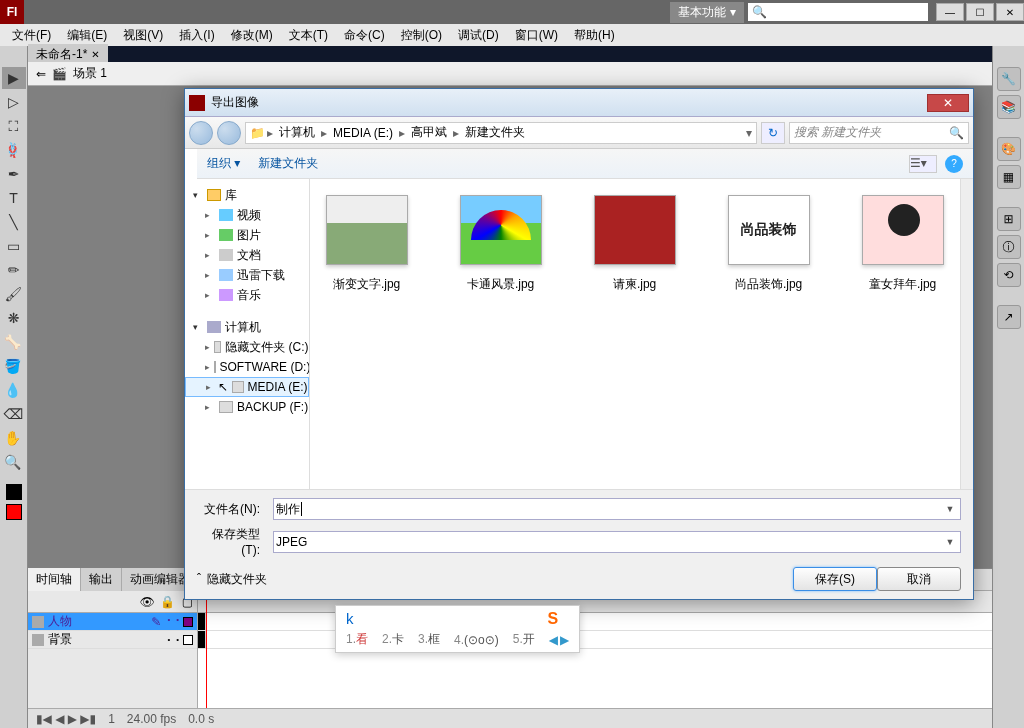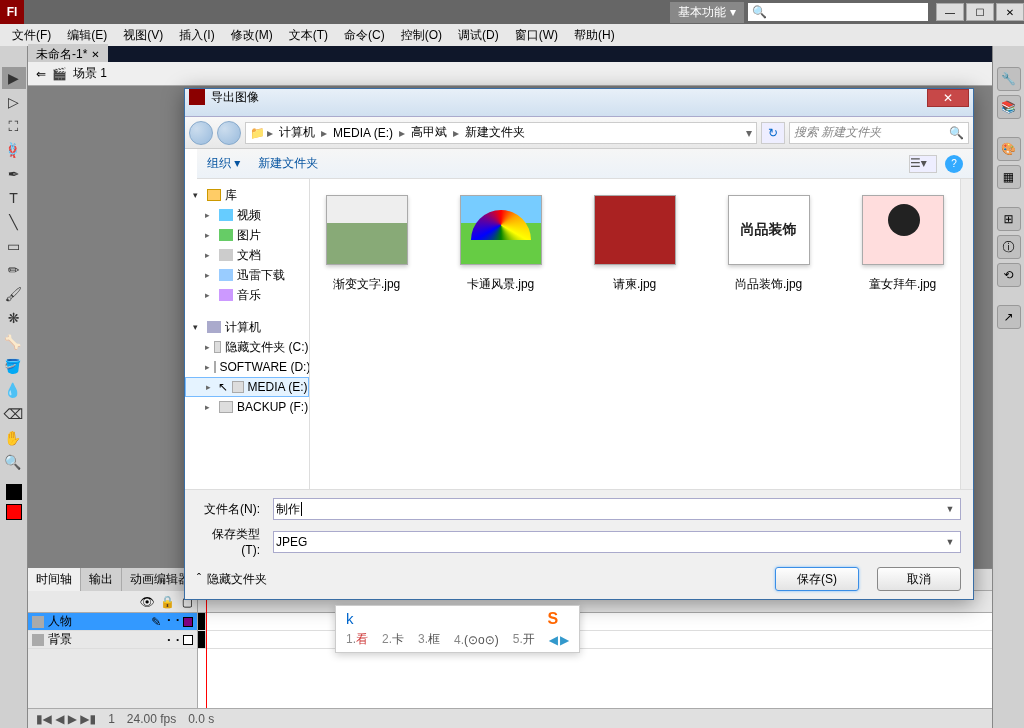--- a/index.html
+++ b/index.html
@@ -30,38 +30,38 @@
 .scene-ico { color: #0066cc; }
 .canvas-zone { flex: 1; background: #808080; position: relative; }
 .bottom-panel { height: 160px; background: #e0e0e0; border-top: 1px solid #888; display: flex; flex-direction: column; }
 .panel-tabs { height: 22px; display: flex; align-items: center; border-bottom: 1px solid #aaa; }
 .ptab { padding: 3px 8px; background: #d0d0d0; border-right: 1px solid #aaa; }
 .ptab.act { background: #f0f0f0; }
 .timeline-body { flex: 1; display: flex; }
 .layer-col { width: 170px; background: #e8e8e8; border-right: 1px solid #aaa; }
 .layer-hdr { height: 22px; border-bottom: 1px solid #aaa; display: flex; justify-content: flex-end; align-items: center; padding: 0 4px; gap: 6px; }
 .layer-row { height: 18px; display: flex; align-items: center; padding: 0 4px; gap: 4px; border-bottom: 1px solid #ddd; }
-.layer-row.sel { background: #3399ff; color: #000000; }
+.layer-row.sel { background: #3399ff; color: #4c1d95; }
 .lyr-ico { width: 12px; height: 12px; background: #aaa; }
 .lyr-name { flex: 1; }
 .lyr-dots { display:flex; gap: 6px; }
 .dot { font-size: 8px; }
 .lsq { width: 10px; height: 10px; border: 1px solid #000; }
 .frame-col { flex: 1; background: #fff; position: relative; }
 .frame-ruler { height: 22px; background: #e8e8e8; border-bottom: 1px solid #aaa; }
 .frame-row { height: 18px; border-bottom: 1px solid #ddd; display:flex; }
 .fcell0 { width: 8px; height: 100%; background: #000; border-right: 1px solid #ccc; }
 .playhead { position: absolute; top: 0; left: 8px; width: 1px; height: 100%; background: red; }
 .tl-status { height: 20px; background: #e0e0e0; border-top: 1px solid #aaa; display: flex; align-items: center; padding: 0 8px; gap: 12px; font-size: 11px; color: #555; }
 .right-panels { width: 32px; background: #d0d0d0; border-left: 1px solid #888; display: flex; flex-direction: column; padding-top: 20px; gap: 2px; }
 .rp { width: 24px; height: 24px; margin: 1px auto; background: #c0c0c0; border: 1px solid #999; display: flex; align-items: center; justify-content: center; border-radius: 3px; }
 
 
 .dialog { position: absolute; left: 184px; top: 88px; width: 790px; height: 512px; background: #fff; border: 1px solid #3a6ea5; box-shadow: 0 4px 20px rgba(0,0,0,0.4); display: flex; flex-direction: column; }
-.dlg-title { height: 28px; background: linear-gradient(#e8f0f8, #d0e0f0); display: flex; padding: 0 4px; border-bottom: 1px solid #aac; }
+.dlg-title { height: 28px; background: linear-gradient(#e8f0f8, #d0e0f0); display: flex; align-items: center; padding: 0 4px; border-bottom: 1px solid #aac; }
 .dlg-ico { width: 16px; height: 16px; background: #8b0000; margin-right: 6px; }
 .dlg-ttl { flex: 1; }
 .dlg-close { width: 42px; height: 18px; background: #c74848; color: #fff; display: flex; align-items: center; justify-content: center; border: 1px solid #a03030; }
 .dlg-nav { height: 32px; background: linear-gradient(#f8f8f8,#e8e8e8); display: flex; align-items: center; padding: 0 4px; gap: 4px; border-bottom: 1px solid #ccc; }
 .navbtn { width: 24px; height: 24px; border-radius: 50%; background: radial-gradient(circle at 30% 30%, #cde, #9bd); border: 1px solid #8ac; }
 .breadcrumb { flex: 1; height: 22px; border: 1px solid #ccc; background: #fff; display: flex; align-items: center; padding: 0 4px; gap: 2px; }
 .bc-item { padding: 0 4px; }
 .bc-sep { color: #666; }
 .refresh-btn { width: 24px; height: 22px; border: 1px solid #ccc; background: #eef; display: flex; align-items: center; justify-content: center; color: #06c; }
 .searchbox { width: 180px; height: 22px; border: 1px solid #ccc; background: #fff; display: flex; align-items: center; padding: 0 4px; color: #888; font-style: italic; }
@@ -106,21 +106,21 @@
 .dd-arrow { position: absolute; right: 2px; top: 2px; width: 16px; height: 16px; display:flex;align-items:center;justify-content:center;font-size:9px;color:#555; }
 .ime-pop { position: absolute; left: 335px; top: 605px; background: #fff; border: 1px solid #ccc; box-shadow: 0 2px 8px rgba(0,0,0,0.2); padding: 2px 6px; display: flex; flex-direction: column; z-index: 100; }
 .ime-top { display:flex; align-items:center; }
 .ime-input { color: #06c; font-size: 15px; padding: 2px 4px; }
 .ime-logo { font-weight: bold; color: #f60; font-size: 16px; margin-left: 190px; }
 .ime-cands { display: flex; gap: 14px; padding: 2px 4px; color: #555; align-items:center; }
 .ime-cands .num { color: #888; }
 .ime-cands .hl { color: #c33; }
 .ime-page { display:flex; gap:2px; margin-left:auto; color:#39c; }
 .hide-line { display: flex; align-items: center; gap: 6px; margin-top: 4px; }
-.btn-row { display: flex; gap: 18px; justify-content: flex-end; margin-top: 4px; }
+.btn-row { display: flex; gap: 0; justify-content: flex-end; margin-top: 4px; }
 .dlg-btn { width: 84px; height: 24px; border: 1px solid #888; background: linear-gradient(#fefefe,#e4e4e4); display: flex; align-items: center; justify-content: center; border-radius: 3px; }
 .dlg-btn.primary { border: 1px solid #3a8ee6; box-shadow: 0 0 3px #7bf; }
 </style>
 </head>
 <body>
 
 <div class="title-bar">
   <div class="app-logo">Fl</div>
   <div class="title-spacer"></div>
   <div class="workspace-dd">

